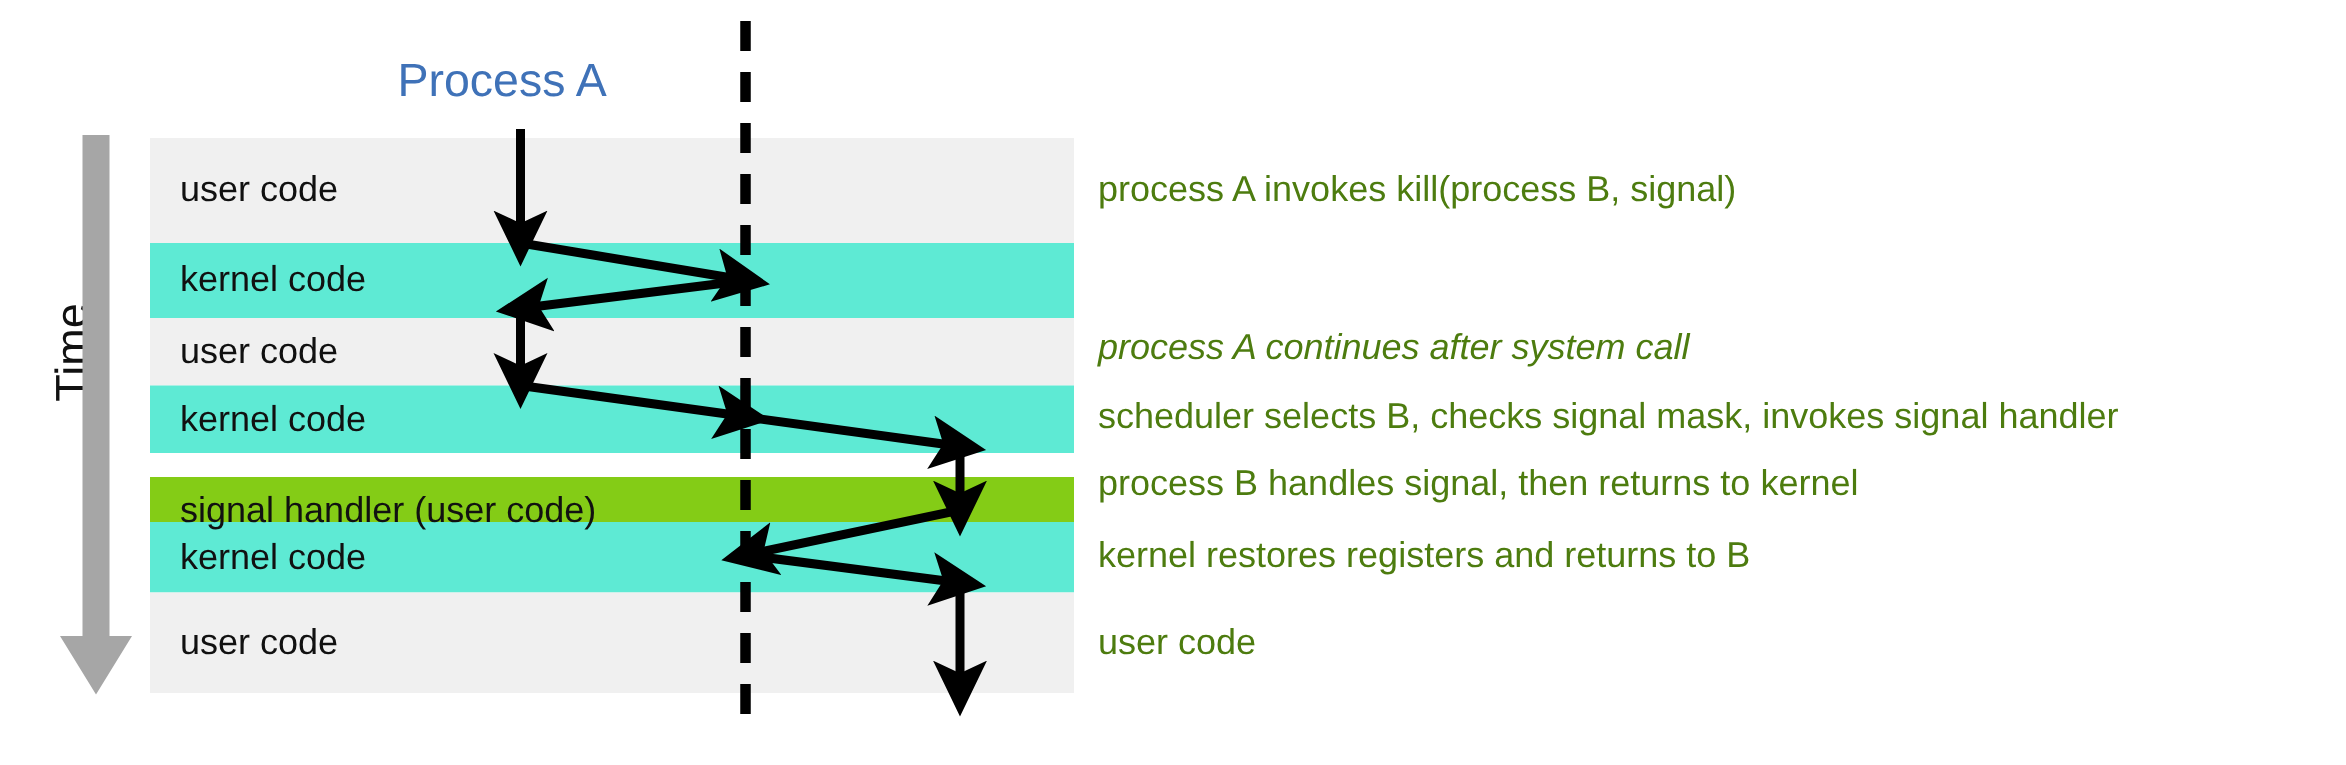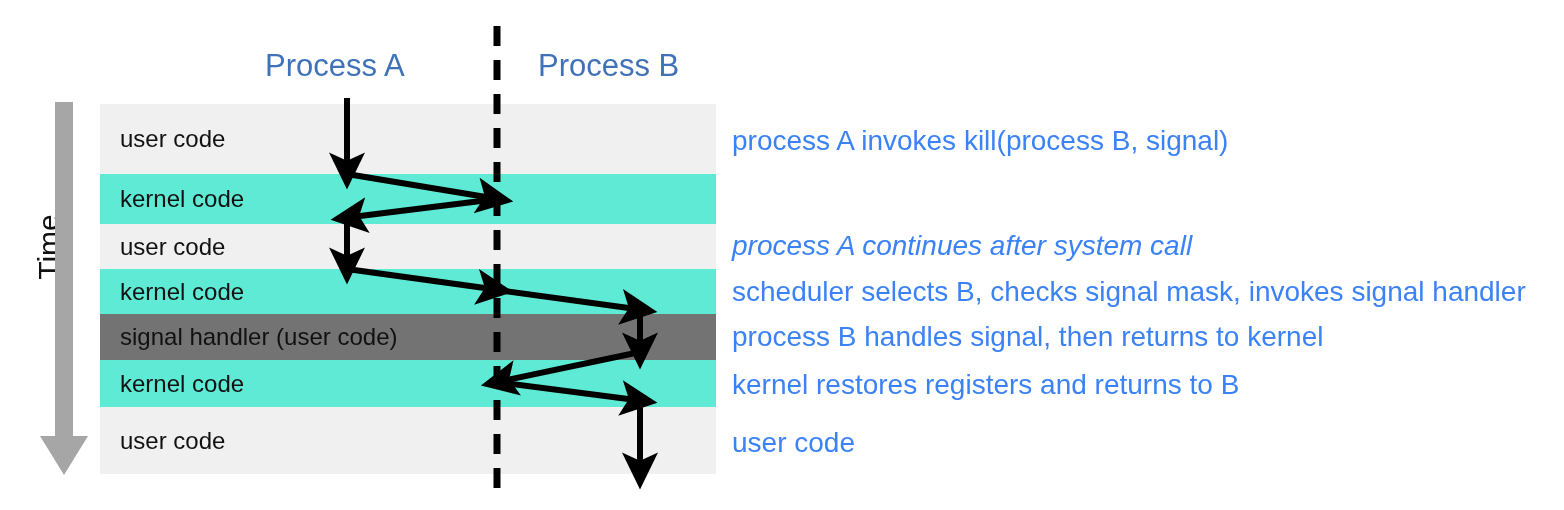--- a/index.html
+++ b/index.html
@@ -4,21 +4,21 @@
 <title>Signal Delivery Timeline Diagram</title>
 <style>
   html,body{margin:0;padding:0;}
   body{
     width:1564px;height:510px;
     background:#ffffff;
     font-family:"Liberation Sans","DejaVu Sans",sans-serif;
     overflow:hidden;
     position:relative;
   }
-  #diagram{position:absolute;left:0;top:12px;width:1564px;height:428px;}
+  #diagram{position:absolute;left:0;top:0;width:1564px;height:428px;}
 
   
   .col-header{
     position:absolute;
     font-size:31px;
     color:#3F72B8;
     white-space:nowrap;
     line-height:1;
   }
   #header-process-a{left:265px;top:38px;}
@@ -50,41 +50,40 @@
     box-sizing:border-box;
     padding-left:20px;
   }
   .band-label{
     font-size:24px;color:#111111;
     white-space:nowrap;line-height:1;
     position:relative;z-index:3;
   }
   .band.user{background:#F0F0F0;}
   .band.kernel{background:#5eead4;}
-  .band.handler{background:#737373;}
+  .band.handler{background:#84cc16;margin-top:16px;}
 
   
   .annotation{
     position:absolute;left:732px;
-    font-size:28px;color:#3b82f6;
+    font-size:24px;color:#4d7c0f;
     white-space:nowrap;line-height:1;
   }
 
   
   #arrow-layer{position:absolute;left:0;top:0;width:1564px;height:510px;pointer-events:none;}
   #time-arrow-layer{position:absolute;left:0;top:0;width:1564px;height:510px;pointer-events:none;}
   #divider-layer{position:absolute;left:0;top:0;width:1564px;height:510px;pointer-events:none;}
 </style>
 </head>
 <body>
 
 <div id="diagram">
 
   <div class="col-header" id="header-process-a">Process A</div>
-  <div class="col-header" id="header-process-b">Process B</div>
 
   <div id="time-label">Time</div>
 
   <svg id="time-arrow-layer" viewBox="0 0 1564 510" width="1564" height="510">
     <polygon points="55,90 73,90 73,424 88,424 64,463 40,424 55,424" fill="#A6A6A6"></polygon>
   </svg>
 
   <div id="band-table">
 
     <div class="band user" style="top:0px;height:70px;">

